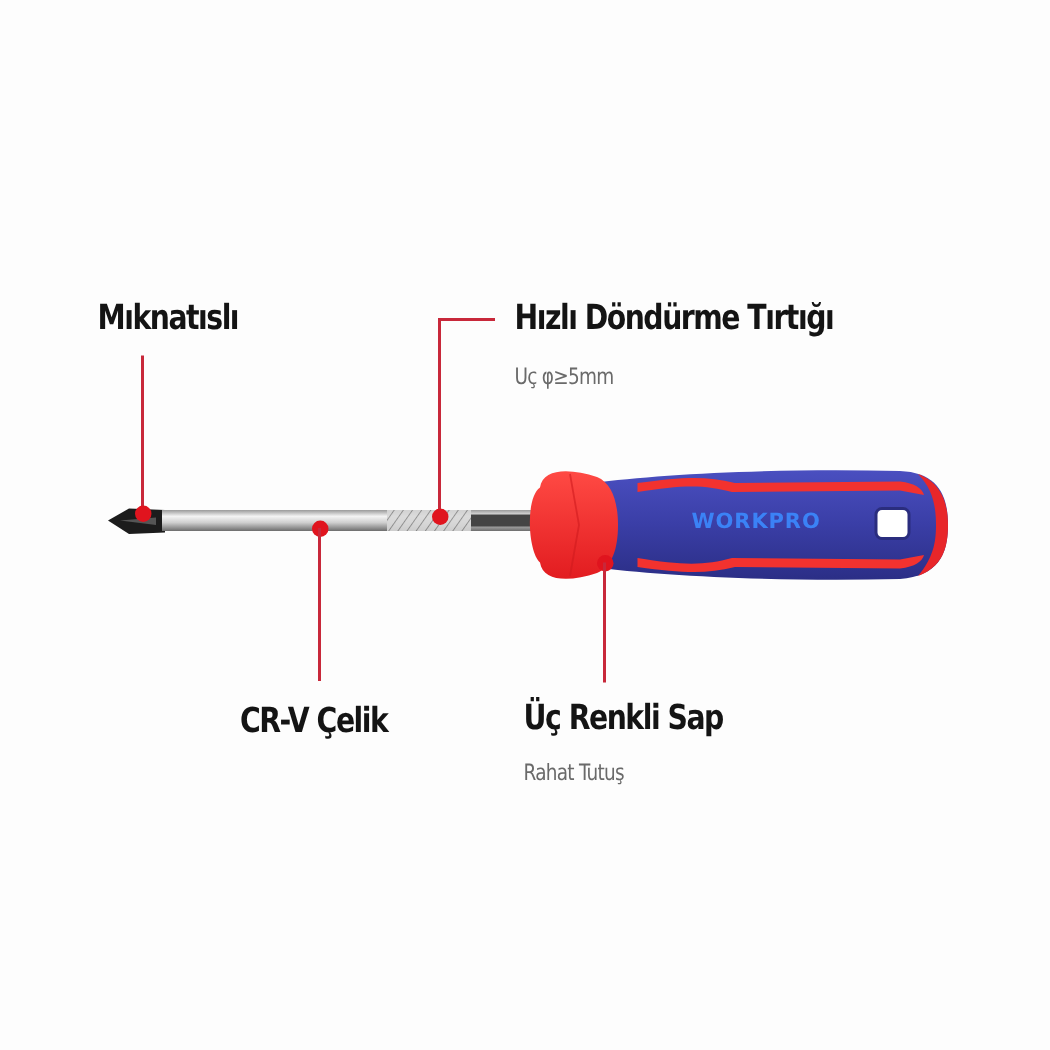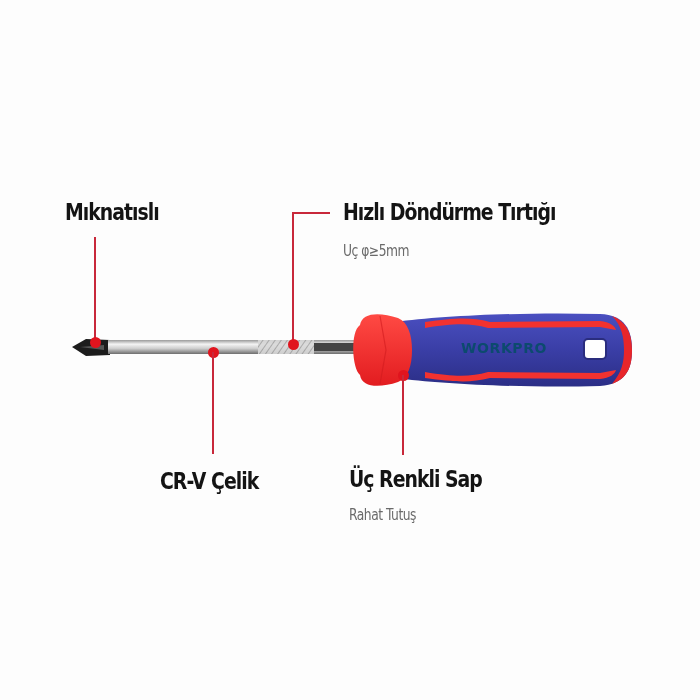--- a/index.html
+++ b/index.html
@@ -64,21 +64,21 @@
       <path d="M425,322 C455,318 470,317 490,322 L600,321 C610,322 615,326 616,330 L600,327 L488,328 C470,323 455,323 425,328 Z" fill="#f2322f"></path>
       <path d="M425,378 C455,382 470,383 490,378 L600,379 C610,378 615,374 616,370 L600,373 L488,372 C470,377 455,377 425,372 Z" fill="#f2322f"></path>
 
       <path d="M360,325 C362,312 380,312 398,318 C408,322 412,335 412,350 C412,366 408,378 398,382 C380,388 362,388 360,375 C352,368 350,332 360,325 Z" fill="url(#red)"></path>
       <path d="M380,316 L386,350 L380,384" stroke="#d01a1e" stroke-width="1.2" fill="none" opacity="0.6"></path>
 
       <rect x="584" y="339" width="22" height="20" rx="4" fill="#fff" stroke="#2a2d7e" stroke-width="2"></rect>
     </g>
   </svg>
 
-  <div style="position:absolute; left:461px; top:341px; color:#0c4a6e; font-family:'DejaVu Sans',sans-serif; font-weight:bold; font-size:14px; letter-spacing:0.6px; line-height:1;">WORKPRO</div>
+  <div style="position:absolute; left:461px; top:341px; color:#3b82f6; font-family:'DejaVu Sans',sans-serif; font-weight:bold; font-size:14px; letter-spacing:0.6px; line-height:1;">WORKPRO</div>
 
   <div class="label" style="left:65px; top:201px;">Mıknatıslı</div>
   <div class="vline" style="left:94px; top:237px; height:106px;"></div>
   <div class="dot" style="left:90px; top:337px;"></div>
 
   <div class="label" style="left:343px; top:201px;">Hızlı Döndürme Tırtığı</div>
   <div class="sub" style="left:343px; top:244px;">Uç φ≥5mm</div>
   <div class="hline" style="left:292px; top:212px; width:38px;"></div>
   <div class="vline" style="left:292px; top:212px; height:132px;"></div>
   <div class="dot" style="left:288px; top:339px;"></div>

